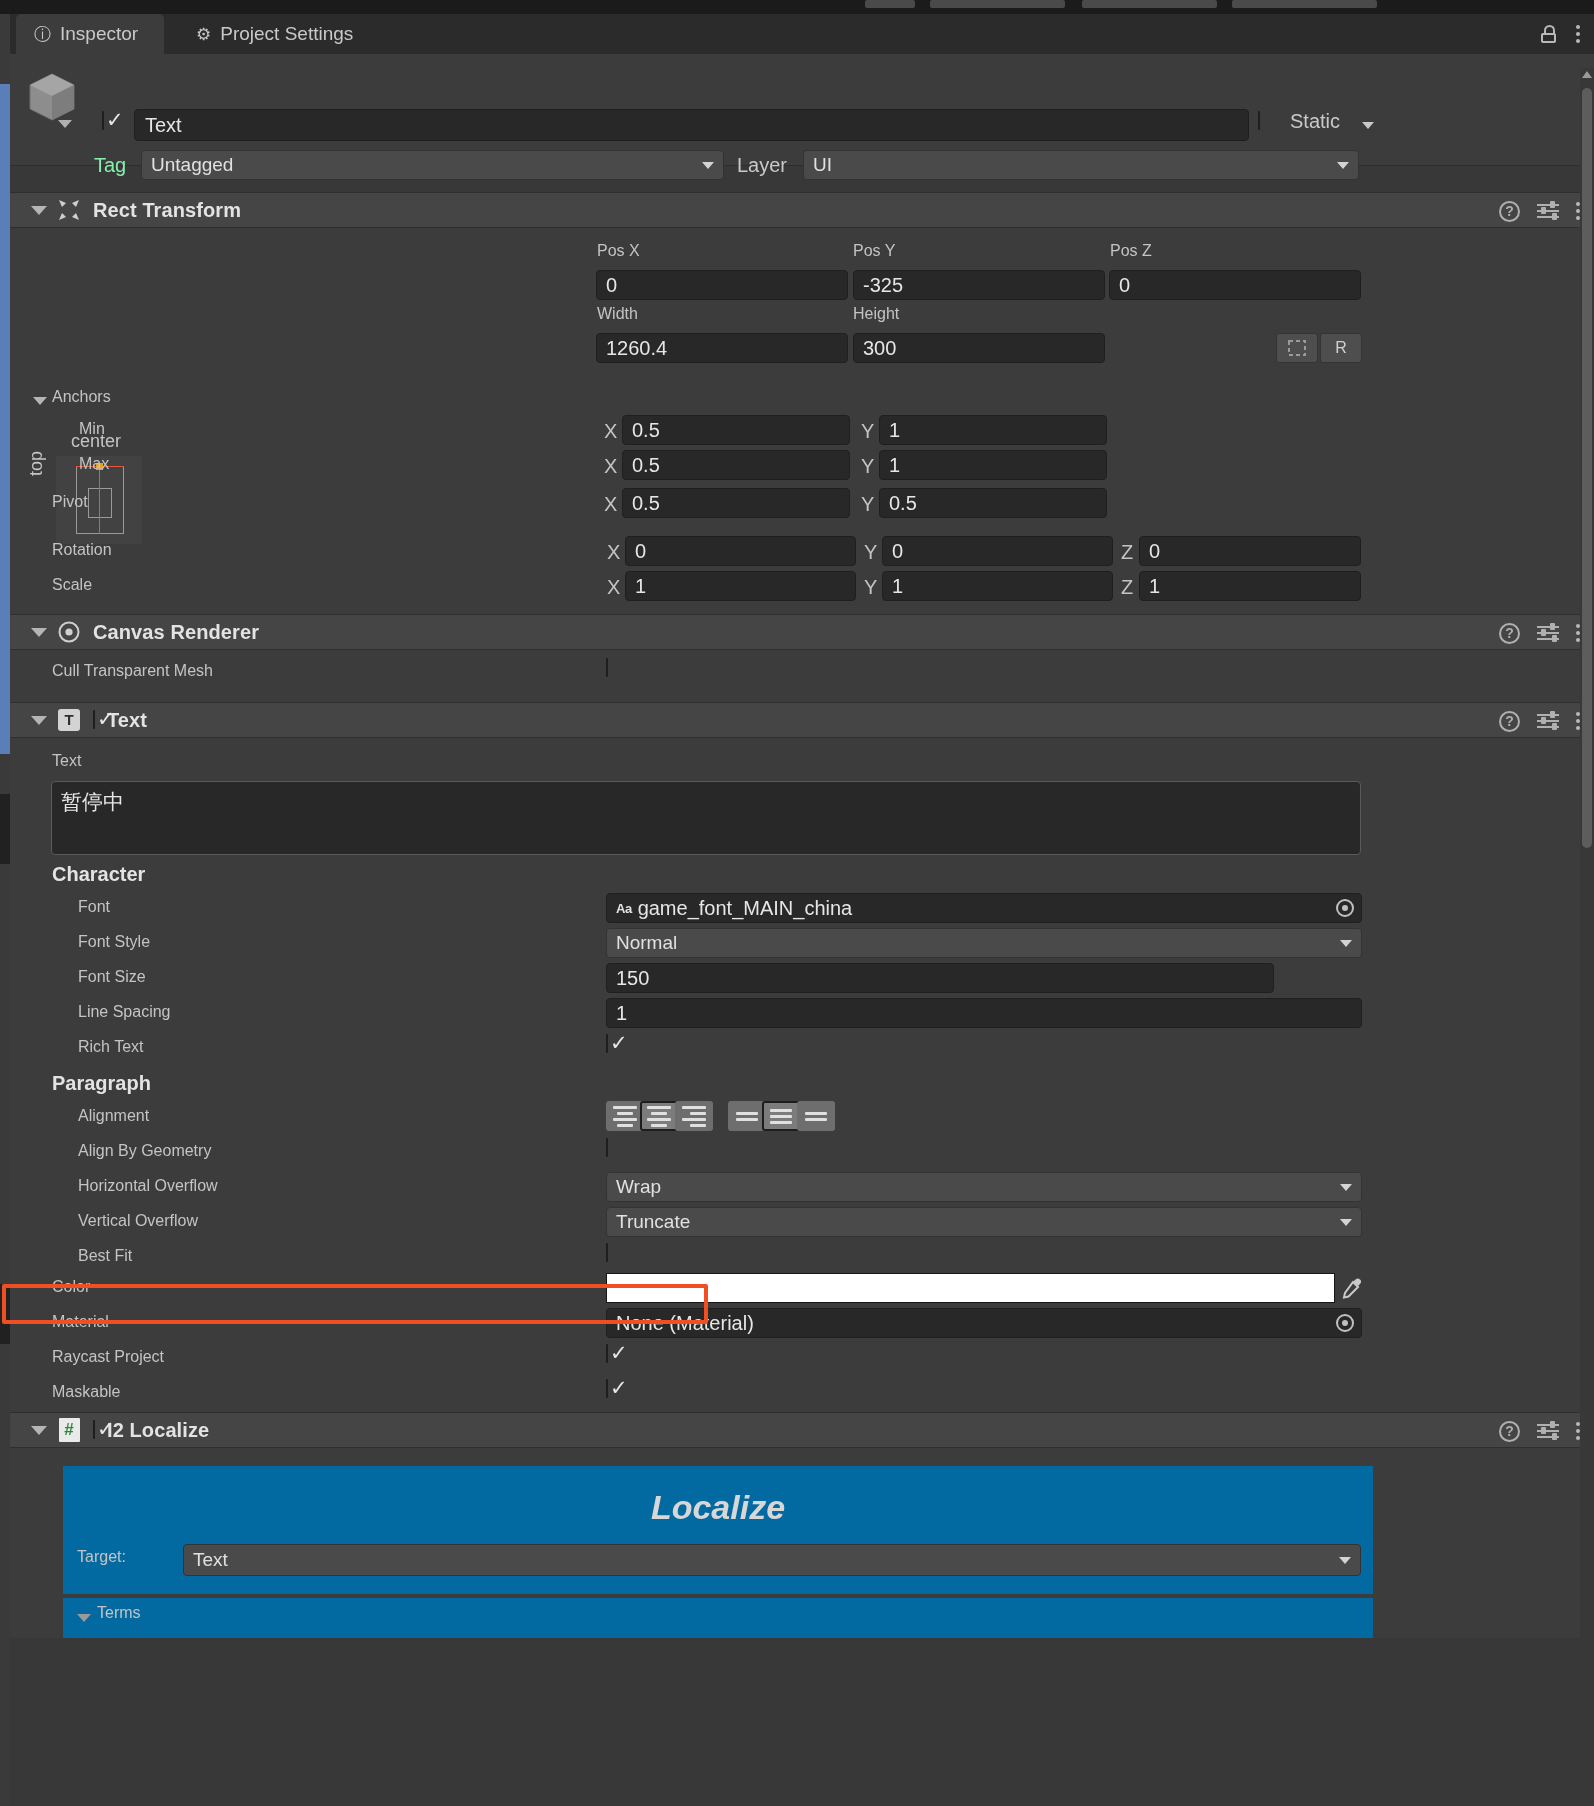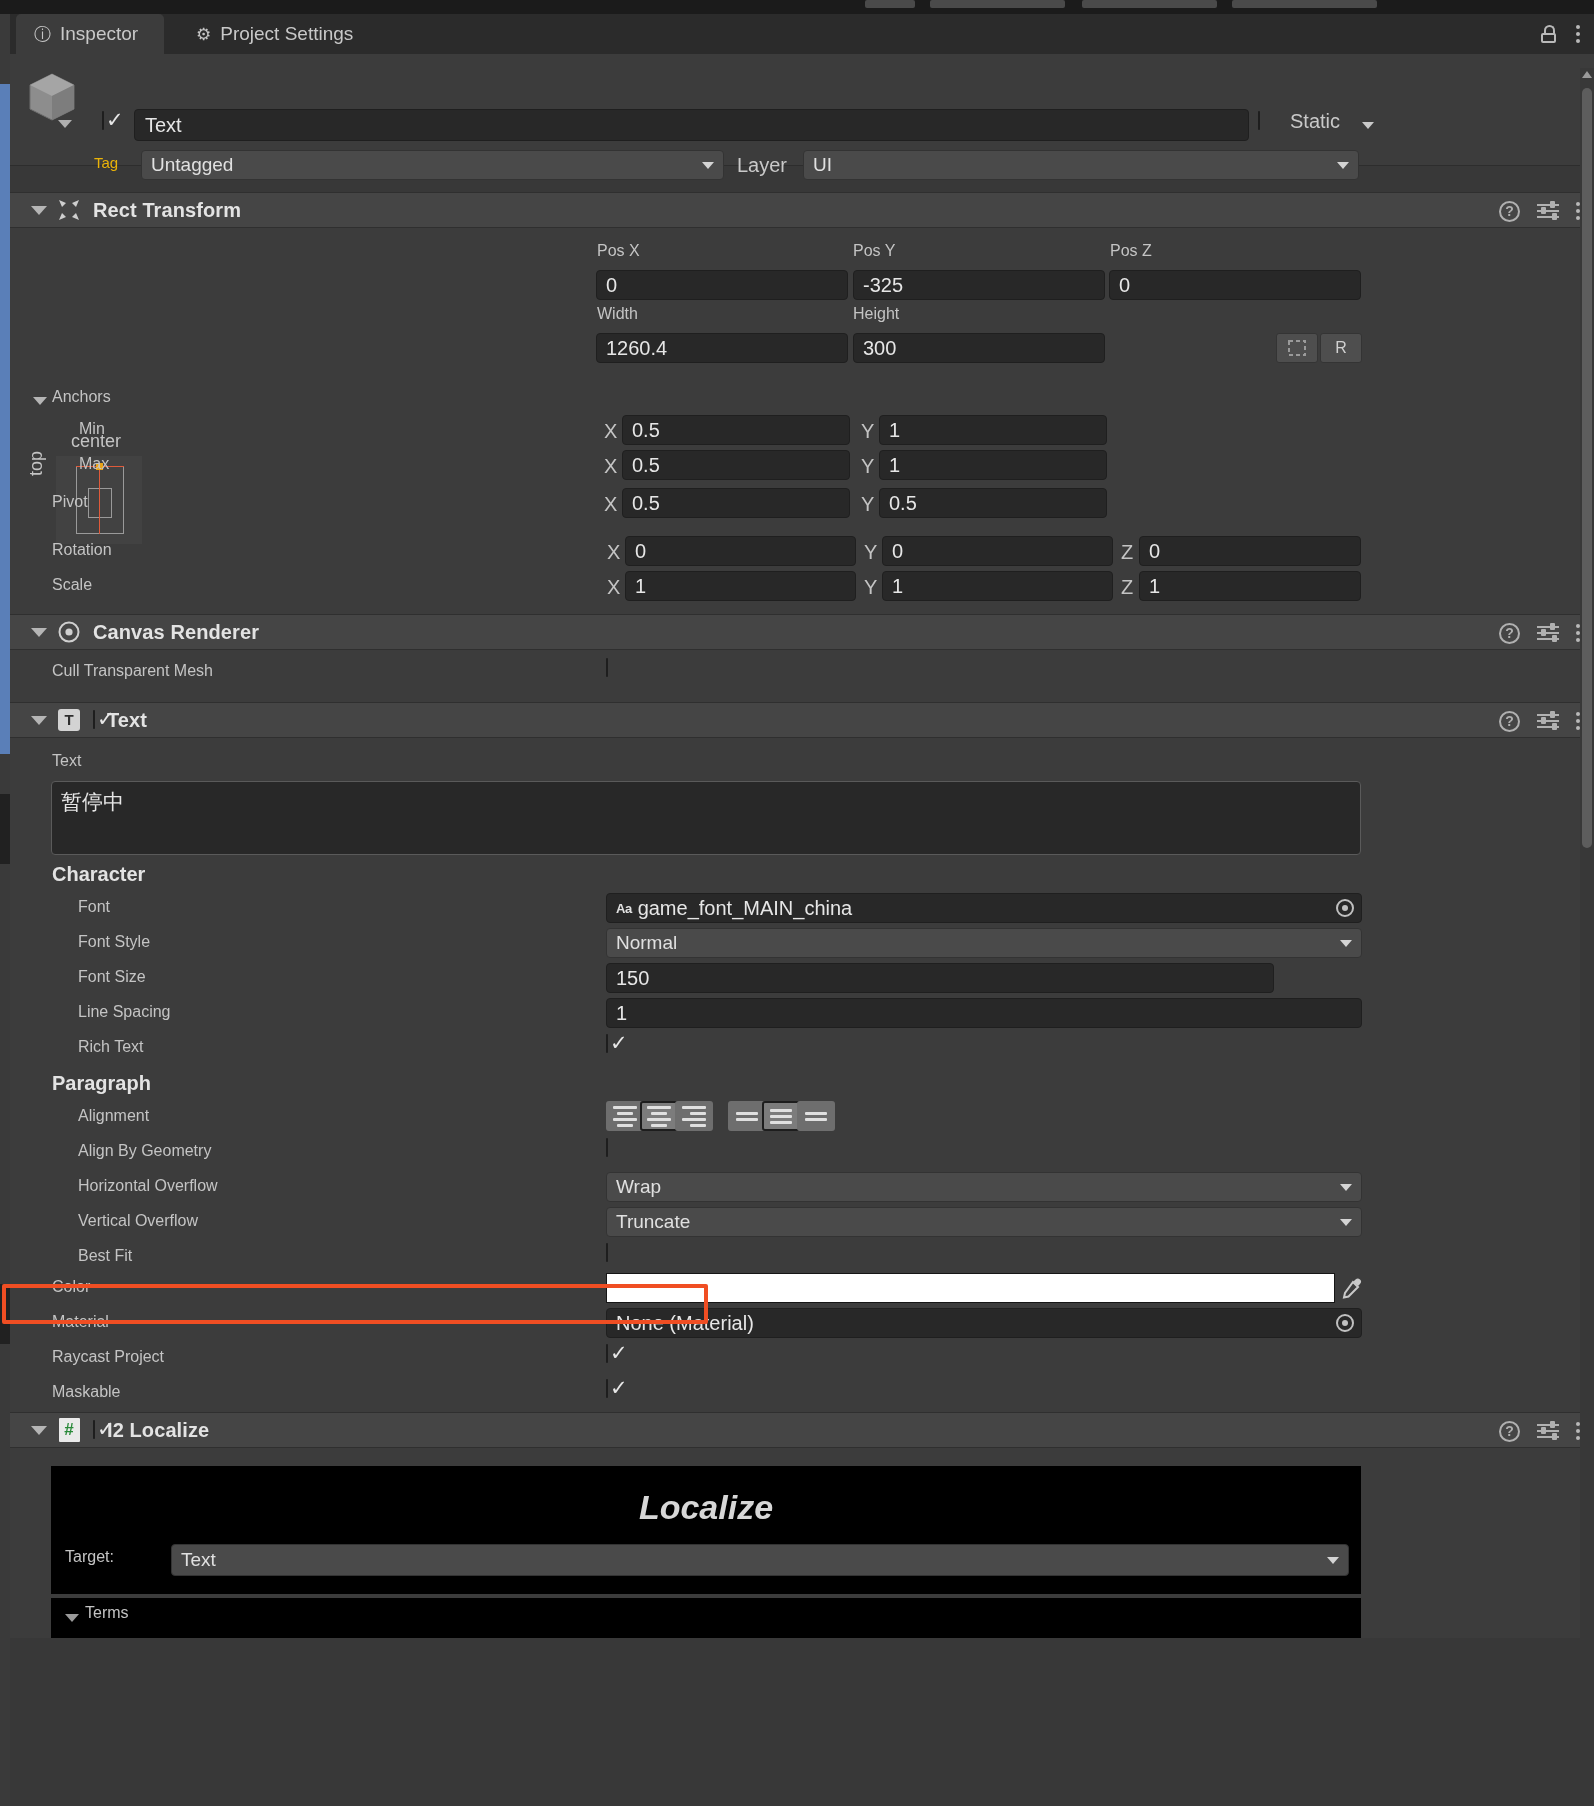--- a/index.html
+++ b/index.html
@@ -50,21 +50,21 @@
   .chk { width:24px; height:24px; background:#2a2a2a; border:1px solid #1e1e1e; border-radius:3px;
          position:relative; }
   .chk.on::after { content:"✓"; position:absolute; left:3px; top:-4px; font-size:21px; color:#e8e8e8; }
   .nameinput { position:absolute; left:124px; top:55px; width:1115px; height:32px;
        background:#282828; border:1px solid #1f1f1f; border-radius:4px;
        color:#e6e6e6; font-size:20px; padding:0 10px; line-height:30px; }
   .statbox { position:absolute; left:1248px; top:58px; }
   .statlbl { position:absolute; left:1280px; top:56px; font-size:20px; color:#c9c9c9; }
   .statarrow { position:absolute; left:1352px; top:68px; width:0;height:0;
     border-left:6px solid transparent;border-right:6px solid transparent;border-top:7px solid #c9c9c9; }
-  .taglbl { position:absolute; left:84px; top:100px; font-size:15px; color:#eab308; }
+  .taglbl { position:absolute; left:84px; top:100px; font-size:20px; color:#86efac; }
   .layerlbl { position:absolute; left:727px; top:100px; font-size:20px; color:#c9c9c9; }
   .dd { background:#4a4a4a; border:1px solid #333; border-radius:4px; color:#e0e0e0;
         font-size:19px; padding:0 9px; position:absolute; display:flex; align-items:center; }
   .dd .cv { position:absolute; right:9px; top:50%; margin-top:-3px; width:0;height:0;
       border-left:6px solid transparent;border-right:6px solid transparent;border-top:7px solid #d4d4d4; }
 
   
   .comphead { position:relative; height:36px; background:#454545;
               border-top:1px solid #2f2f2f; border-bottom:1px solid #2f2f2f;
               display:flex; align-items:center; }
@@ -127,21 +127,21 @@
   .alignbtn span { display:block; height:3px; background:#e0e0e0; border-radius:1px; }
 
   
   .swatch { position:absolute; background:#ffffff; border:1px solid #161616; }
   .eyedrop { position:absolute; width:22px; height:22px; }
 
   
   .hl { position:absolute; border:4px solid #f04e23; border-radius:2px; pointer-events:none; }
 
   
-  .locpanel { position:absolute; background:#000000; }
+  .locpanel { position:absolute; background:#0369a1;margin-left:12px; }
   .loctitle { position:absolute; width:100%; text-align:center; font-style:italic;
               font-weight:bold; font-size:34px; color:#d7d7d7; }
 
   
   .sbar { position:absolute; right:0; top:54px; width:14px; height:1752px; background:#383838; }
   .sbar .up { position:absolute; left:2px; top:3px; width:0;height:0;
      border-left:5px solid transparent;border-right:5px solid transparent;border-bottom:7px solid #9a9a9a; }
   .sbar .thumb { position:absolute; left:2px; top:20px; width:10px; height:760px;
      background:#5d5d5d; border-radius:5px; }
 </style>

